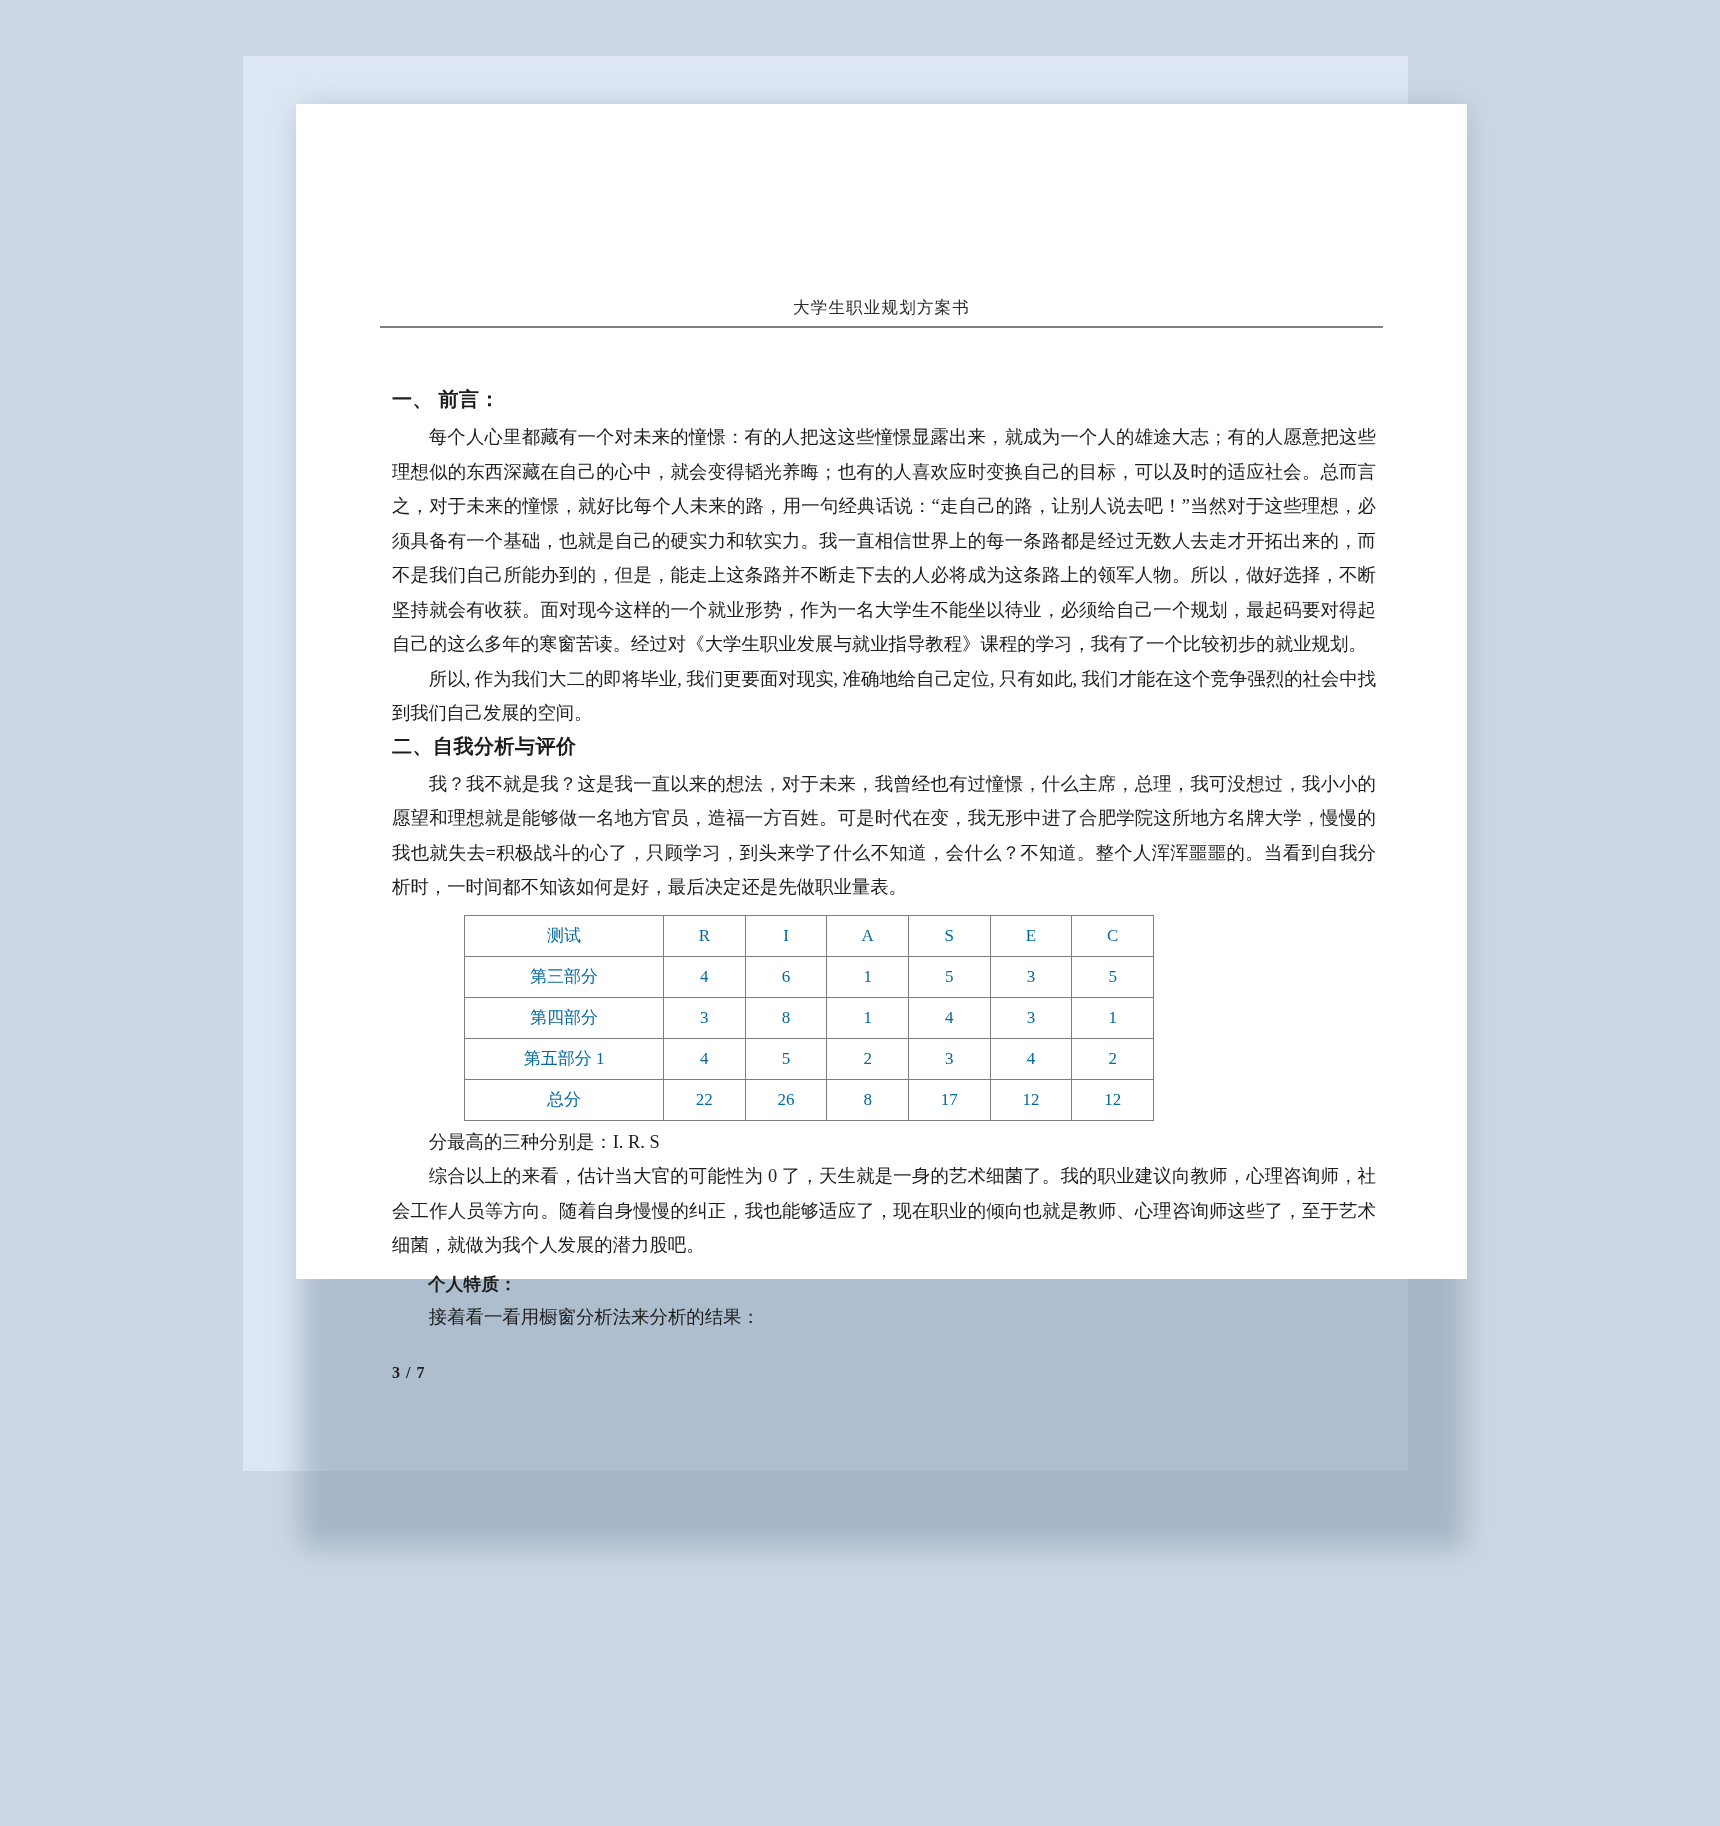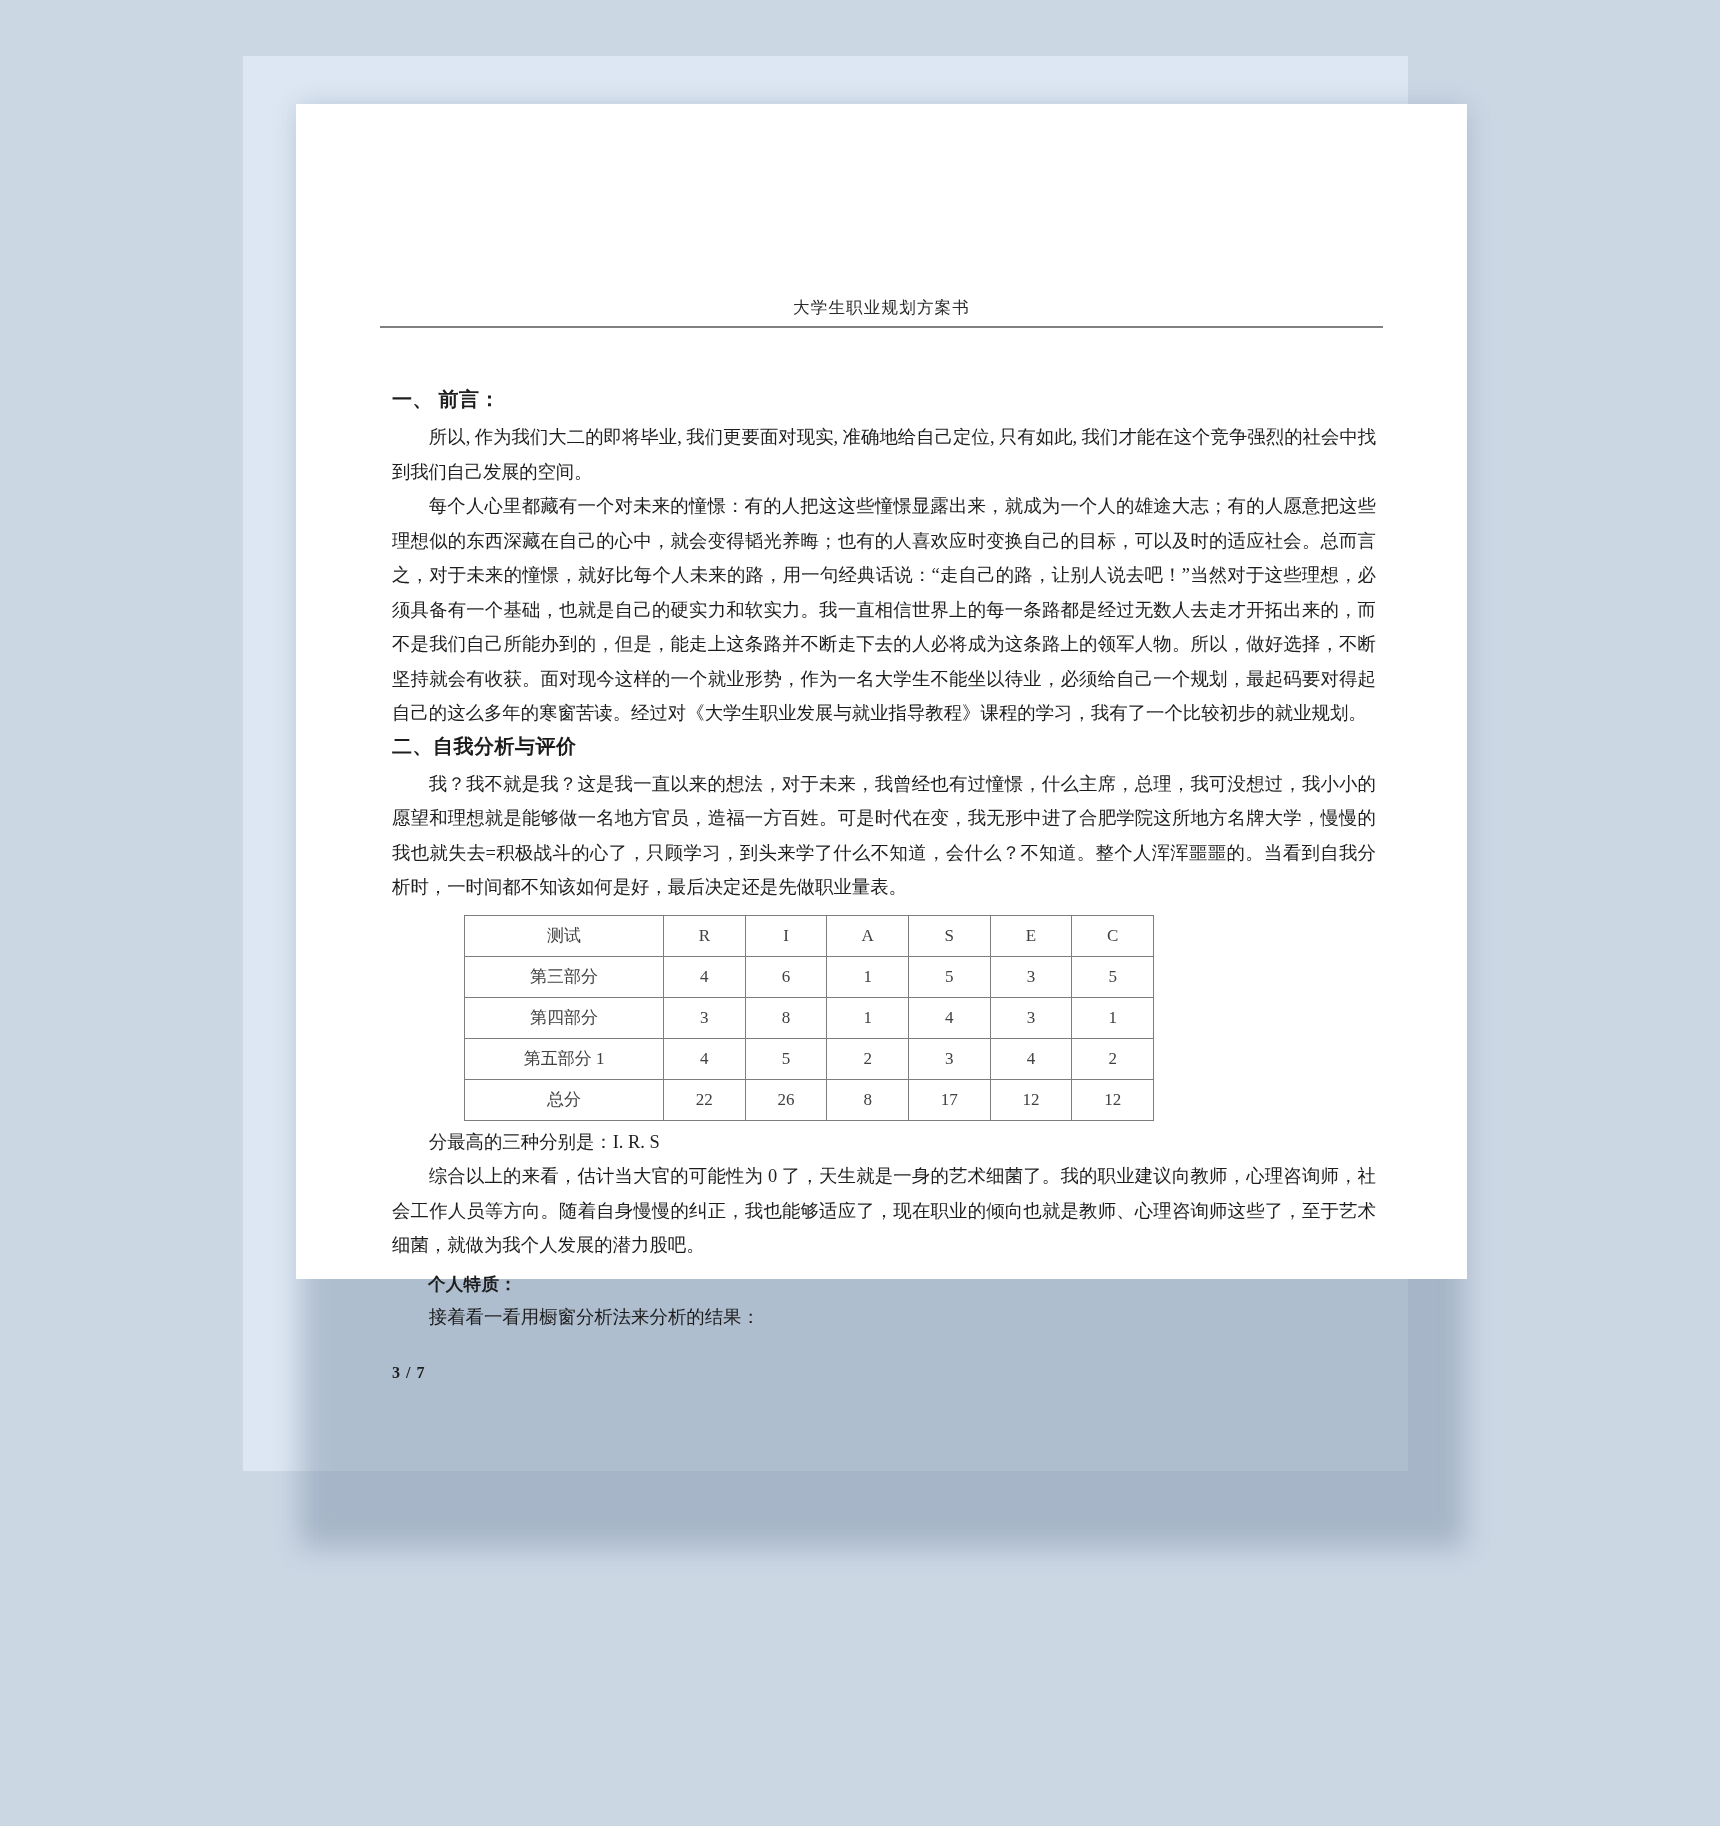--- a/index.html
+++ b/index.html
@@ -104,21 +104,21 @@
   table.scores {
     border-collapse: collapse;
     width: 690px;
     font-size: 17px;
   }
   table.scores td, table.scores th {
     border: 1px solid #7d7d7d;
     text-align: center;
     height: 41px;
     font-weight: normal;
-    color: #404040;
+    color: #0369a1;
     font-family: "Liberation Serif", "DejaVu Serif", serif;
   }
   table.scores td.label-col, table.scores th.label-col { width: 200px; }
   table.scores td.num-col, table.scores th.num-col { width: 82px; }
 
   
   .page-number {
     margin-top: 30px;
     font-size: 16px;
     font-weight: bold;
@@ -135,22 +135,22 @@
 
   <div class="page">
     <div class="page-inner">
 
       <div class="doc-header">大学生职业规划方案书</div>
       <div class="header-rule"></div>
 
       <div class="body-area">
 
         <h2 class="h-sec">一、  前言：</h2>
+        <p class="para">每个人心里都藏有一个对未来的憧憬：有的人把这这些憧憬显露出来，就成为一个人的雄途大志；有的人愿意把这些理想似的东西深藏在自己的心中，就会变得韬光养晦；也有的人喜欢应时变换自己的目标，可以及时的适应社会。总而言之，对于未来的憧憬，就好比每个人未来的路，用一句经典话说：“走自己的路，让别人说去吧！”当然对于这些理想，必须具备有一个基础，也就是自己的硬实力和软实力。我一直相信世界上的每一条路都是经过无数人去走才开拓出来的，而不是我们自己所能办到的，但是，能走上这条路并不断走下去的人必将成为这条路上的领军人物。所以，做好选择，不断坚持就会有收获。面对现今这样的一个就业形势，作为一名大学生不能坐以待业，必须给自己一个规划，最起码要对得起自己的这么多年的寒窗苦读。经过对《大学生职业发展与就业指导教程》课程的学习，我有了一个比较初步的就业规划。</p>
         <p class="para tight">所以, 作为我们大二的即将毕业, 我们更要面对现实, 准确地给自己定位, 只有如此, 我们才能在这个竞争强烈的社会中找到我们自己发展的空间。</p>
-        <p class="para">每个人心里都藏有一个对未来的憧憬：有的人把这这些憧憬显露出来，就成为一个人的雄途大志；有的人愿意把这些理想似的东西深藏在自己的心中，就会变得韬光养晦；也有的人喜欢应时变换自己的目标，可以及时的适应社会。总而言之，对于未来的憧憬，就好比每个人未来的路，用一句经典话说：“走自己的路，让别人说去吧！”当然对于这些理想，必须具备有一个基础，也就是自己的硬实力和软实力。我一直相信世界上的每一条路都是经过无数人去走才开拓出来的，而不是我们自己所能办到的，但是，能走上这条路并不断走下去的人必将成为这条路上的领军人物。所以，做好选择，不断坚持就会有收获。面对现今这样的一个就业形势，作为一名大学生不能坐以待业，必须给自己一个规划，最起码要对得起自己的这么多年的寒窗苦读。经过对《大学生职业发展与就业指导教程》课程的学习，我有了一个比较初步的就业规划。</p>
 
         <h2 class="h-sec">二、自我分析与评价</h2>
         <p class="para">我？我不就是我？这是我一直以来的想法，对于未来，我曾经也有过憧憬，什么主席，总理，我可没想过，我小小的愿望和理想就是能够做一名地方官员，造福一方百姓。可是时代在变，我无形中进了合肥学院这所地方名牌大学，慢慢的我也就失去=积极战斗的心了，只顾学习，到头来学了什么不知道，会什么？不知道。整个人浑浑噩噩的。当看到自我分析时，一时间都不知该如何是好，最后决定还是先做职业量表。</p>
 
 
         <div class="tbl-wrap">
           <table class="scores">
             <thead>
               <tr>
                 <th class="label-col">测试</th>

